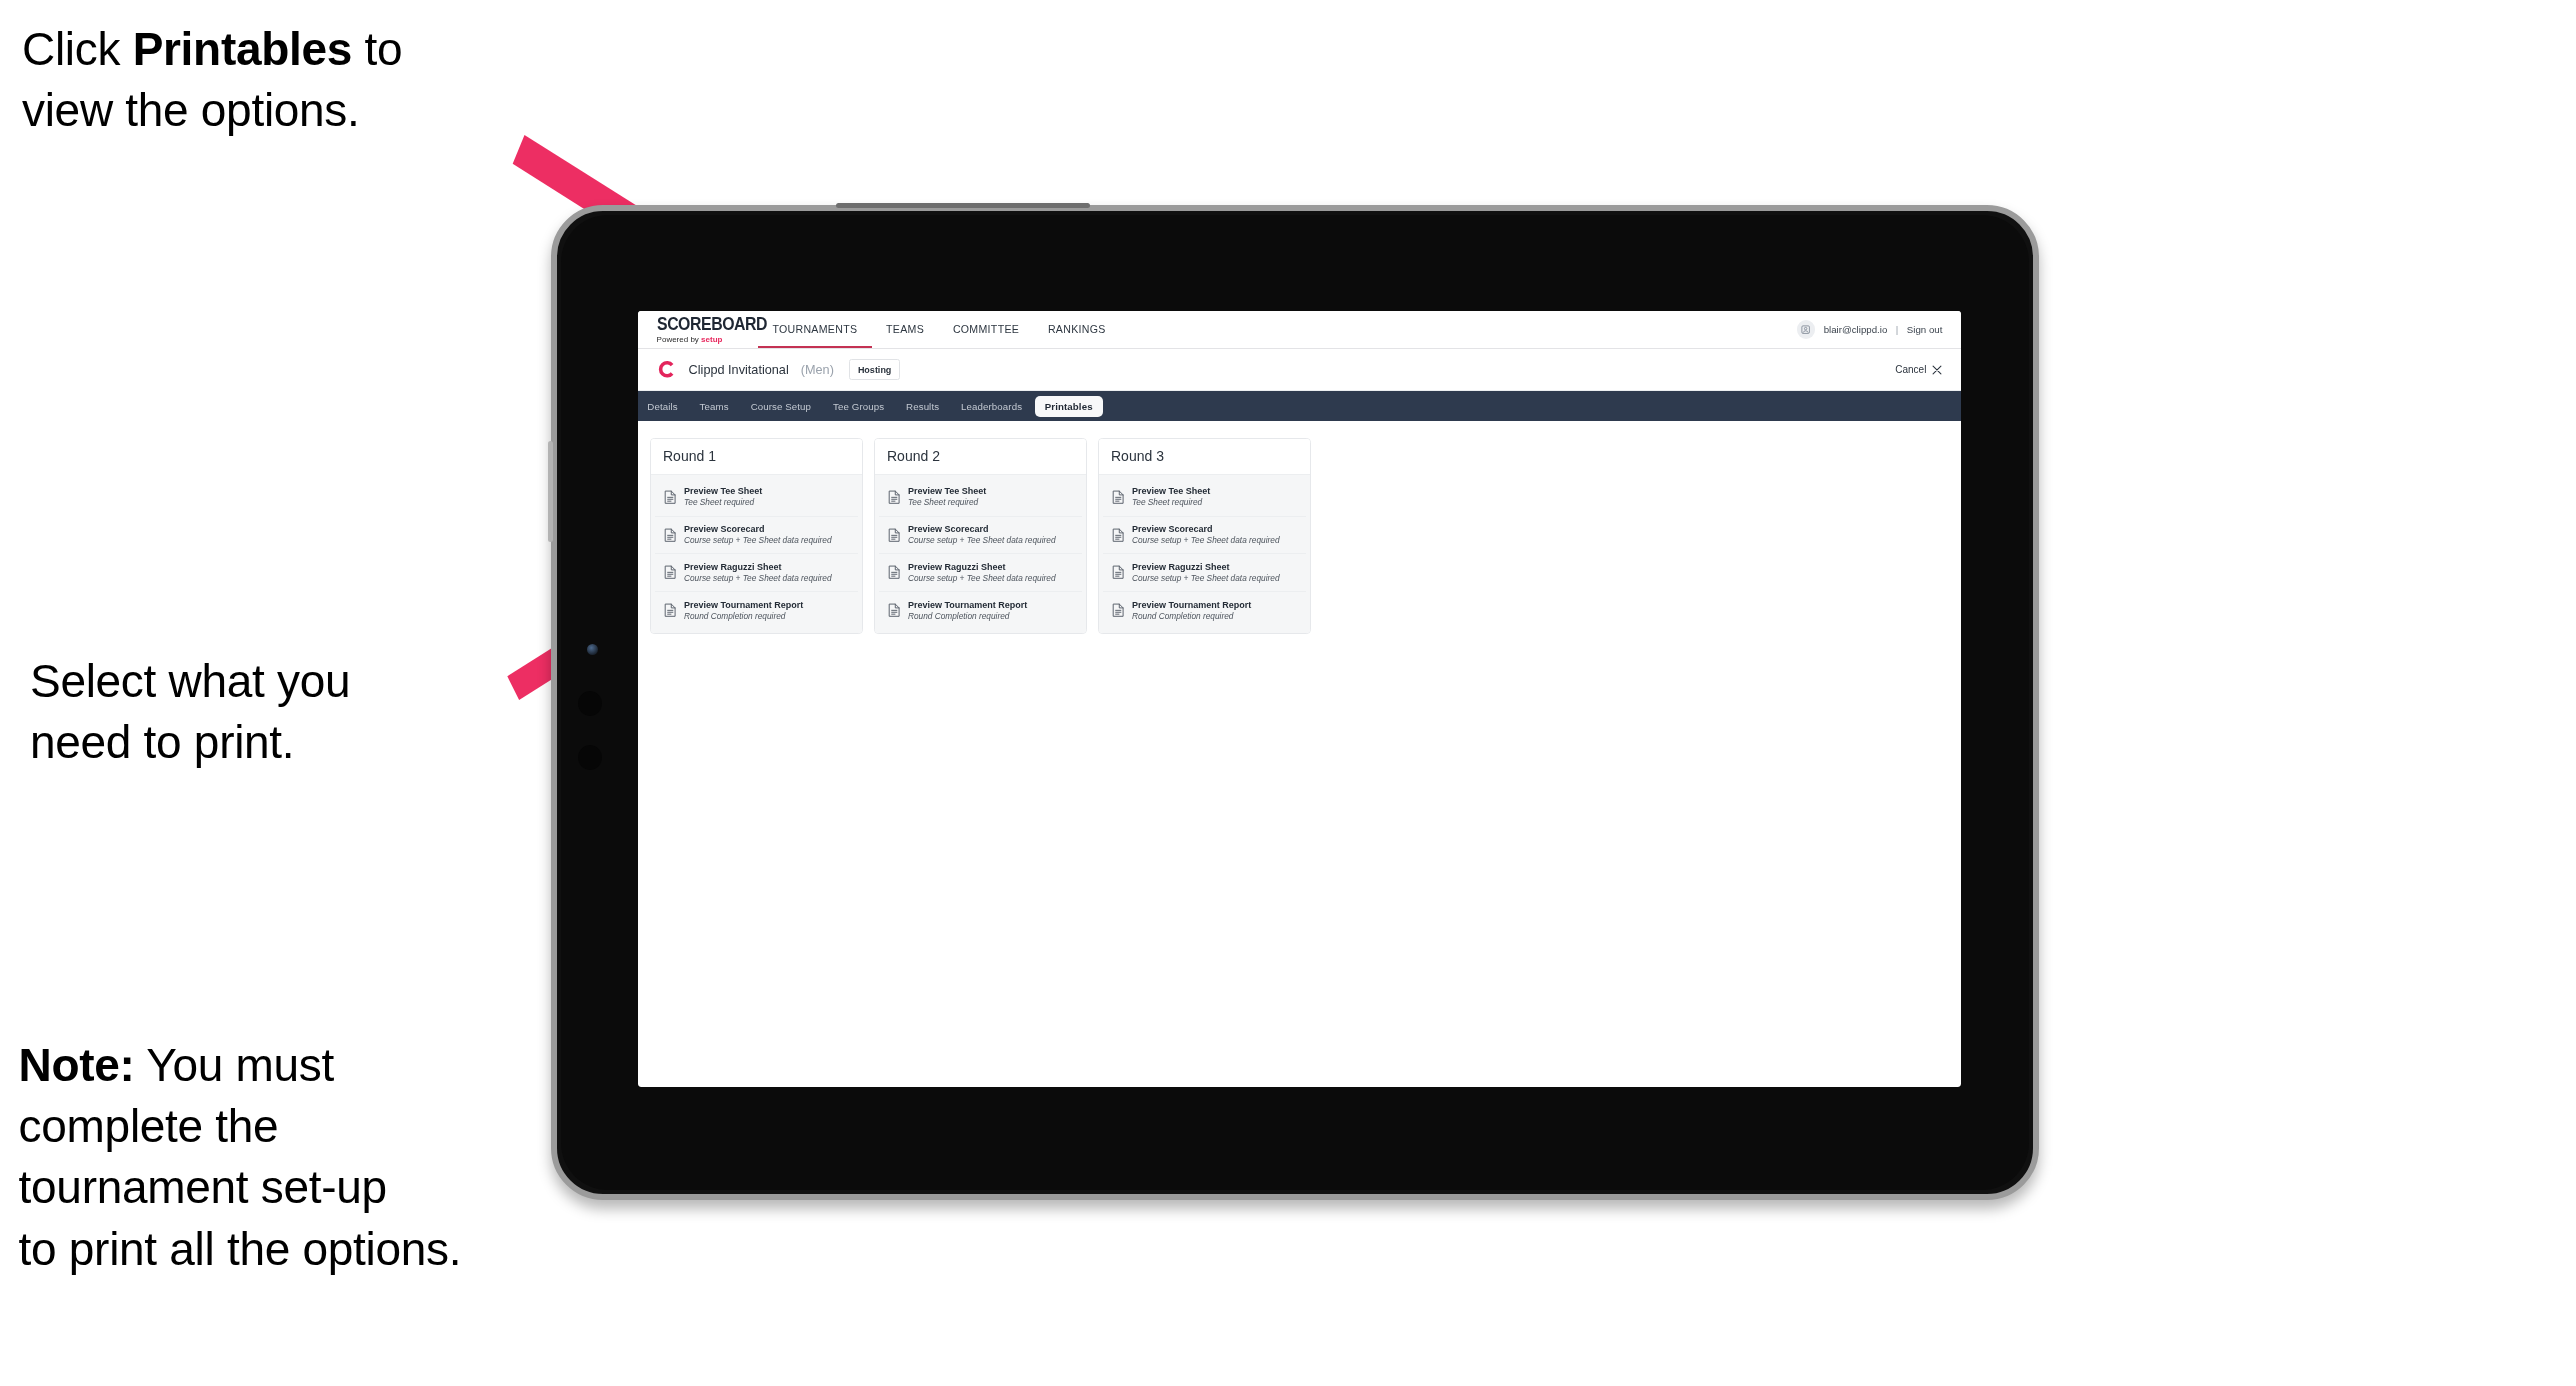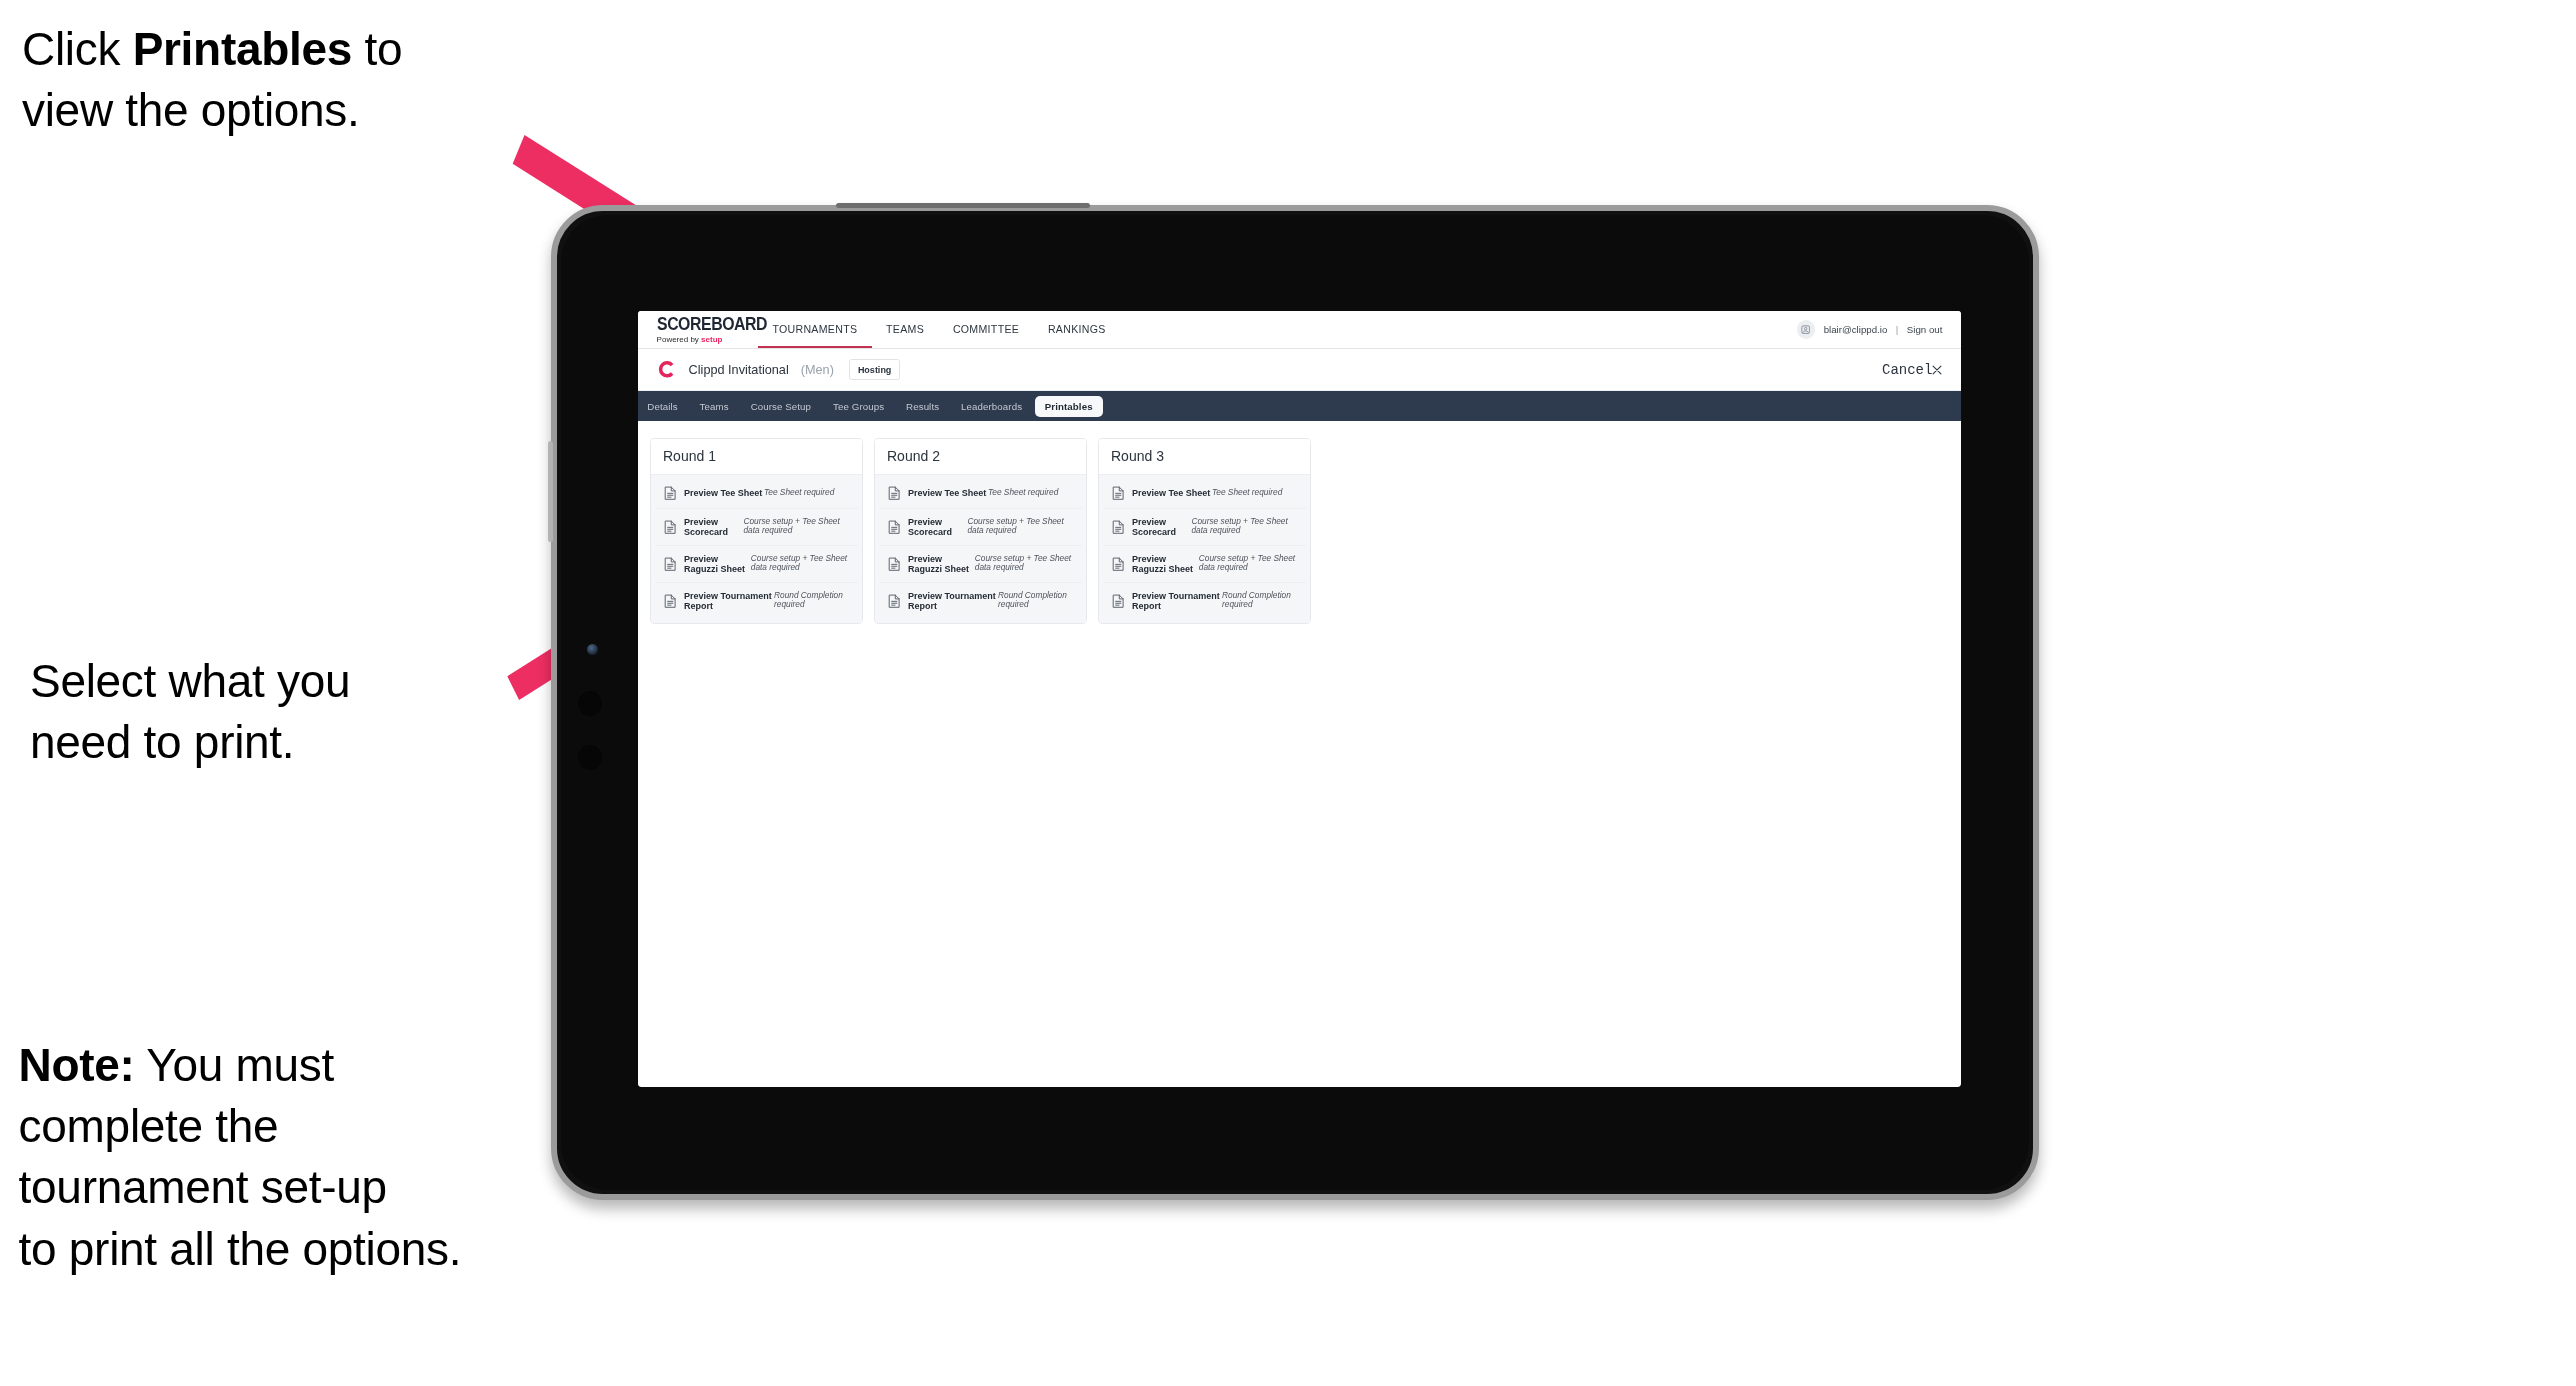--- a/index.html
+++ b/index.html
@@ -128,22 +128,22 @@
     color: #e3255c; font-weight: 700; font-size: 22px; line-height: 1;
   }
   #tourn-name { font-size: 12.7px; color: #2b333d; font-weight: 400; }
   #tourn-gender { font-size: 12.7px; color: #9aa2ac; }
   #hosting-badge {
     font-size: 9px; font-weight: 700; color: #2b333d;
     border: 0.8px solid #e1e3e6; border-radius: 2.5px;
     padding: 4.2px 7.6px; background: #fff; margin-left: 3.4px;
   }
   #cancel-btn {
-    margin-left: auto; display: flex; align-items: center; 
-    font-size: 14px; color: #2b333d; cursor: pointer; font-family: Liberation Mono, monospace;
+    margin-left: auto; display: flex; align-items: center; gap: 6px;
+    font-size: 10px; color: #2b333d; cursor: pointer;
   }
 
   
   #tabstrip {
     height: 30px; background: #2e3a4e; display: flex;
     align-items: center; gap: 3.4px;
   }
   .tab {
     font-size: 9.7px; color: #c3c9d2; padding: 4.2px 9.3px;
     border-radius: 4.2px 4.2px 0 0; cursor: pointer; letter-spacing: 0.1px;
@@ -167,21 +167,21 @@
     border-bottom: 0.8px solid #eceef0; background: #fff;
   }
   .round-body { padding: 4.2px; background: #f5f6f7; }
   .print-item {
     display: flex; align-items: center; gap: 7.6px;
     padding: 7.6px 8.5px; background: #f5f6f7;
     border-bottom: 0.8px solid #eceef0; cursor: pointer;
   }
   .print-item:last-child { border-bottom: none; }
   .doc-icon { flex: 0 0 auto; width: 12.7px; height: 14.4px; color: #5c636d; }
-  .print-text { display: flex; flex-direction: row; gap: 1.7px; }
+  .print-text { display: flex; flex-direction: column; gap: 1.7px; }
   .print-title { font-size: 9px; font-weight: 700; color: #242c36; line-height: 1.15; }
   .print-sub { font-size: 8.3px; font-style: italic; color: #4d545d; line-height: 1.15; }
 </style>
 </head>
 <body>
 
 <div id="root">
 
   <div class="annot" id="annot-1">Click <b>Printables</b> to
 view the options.</div>

